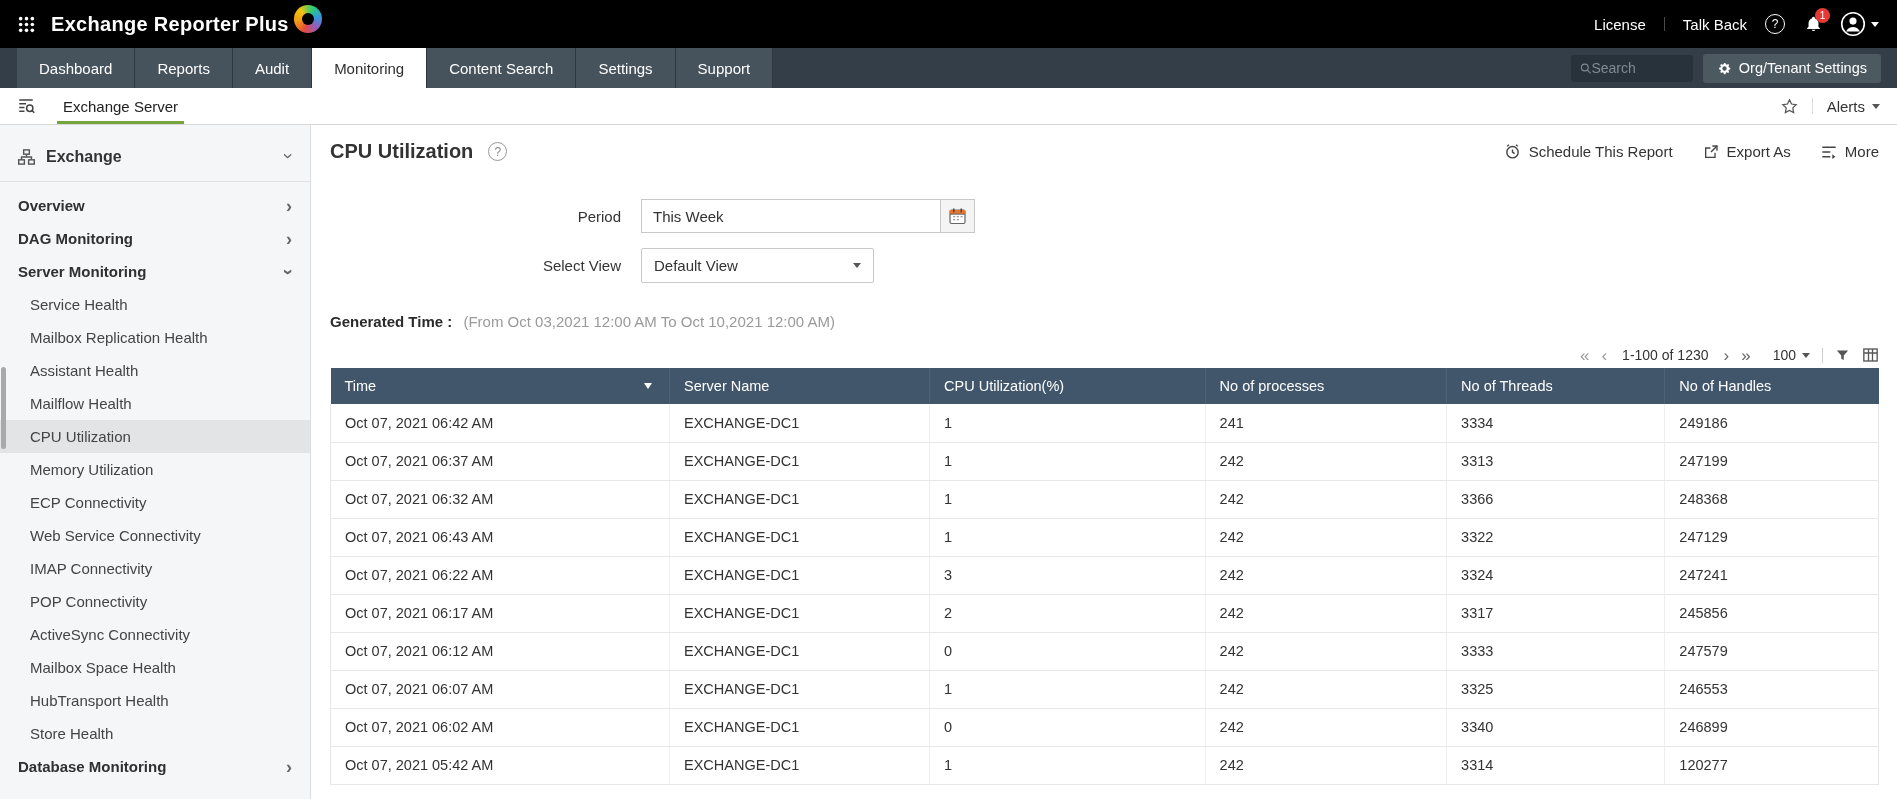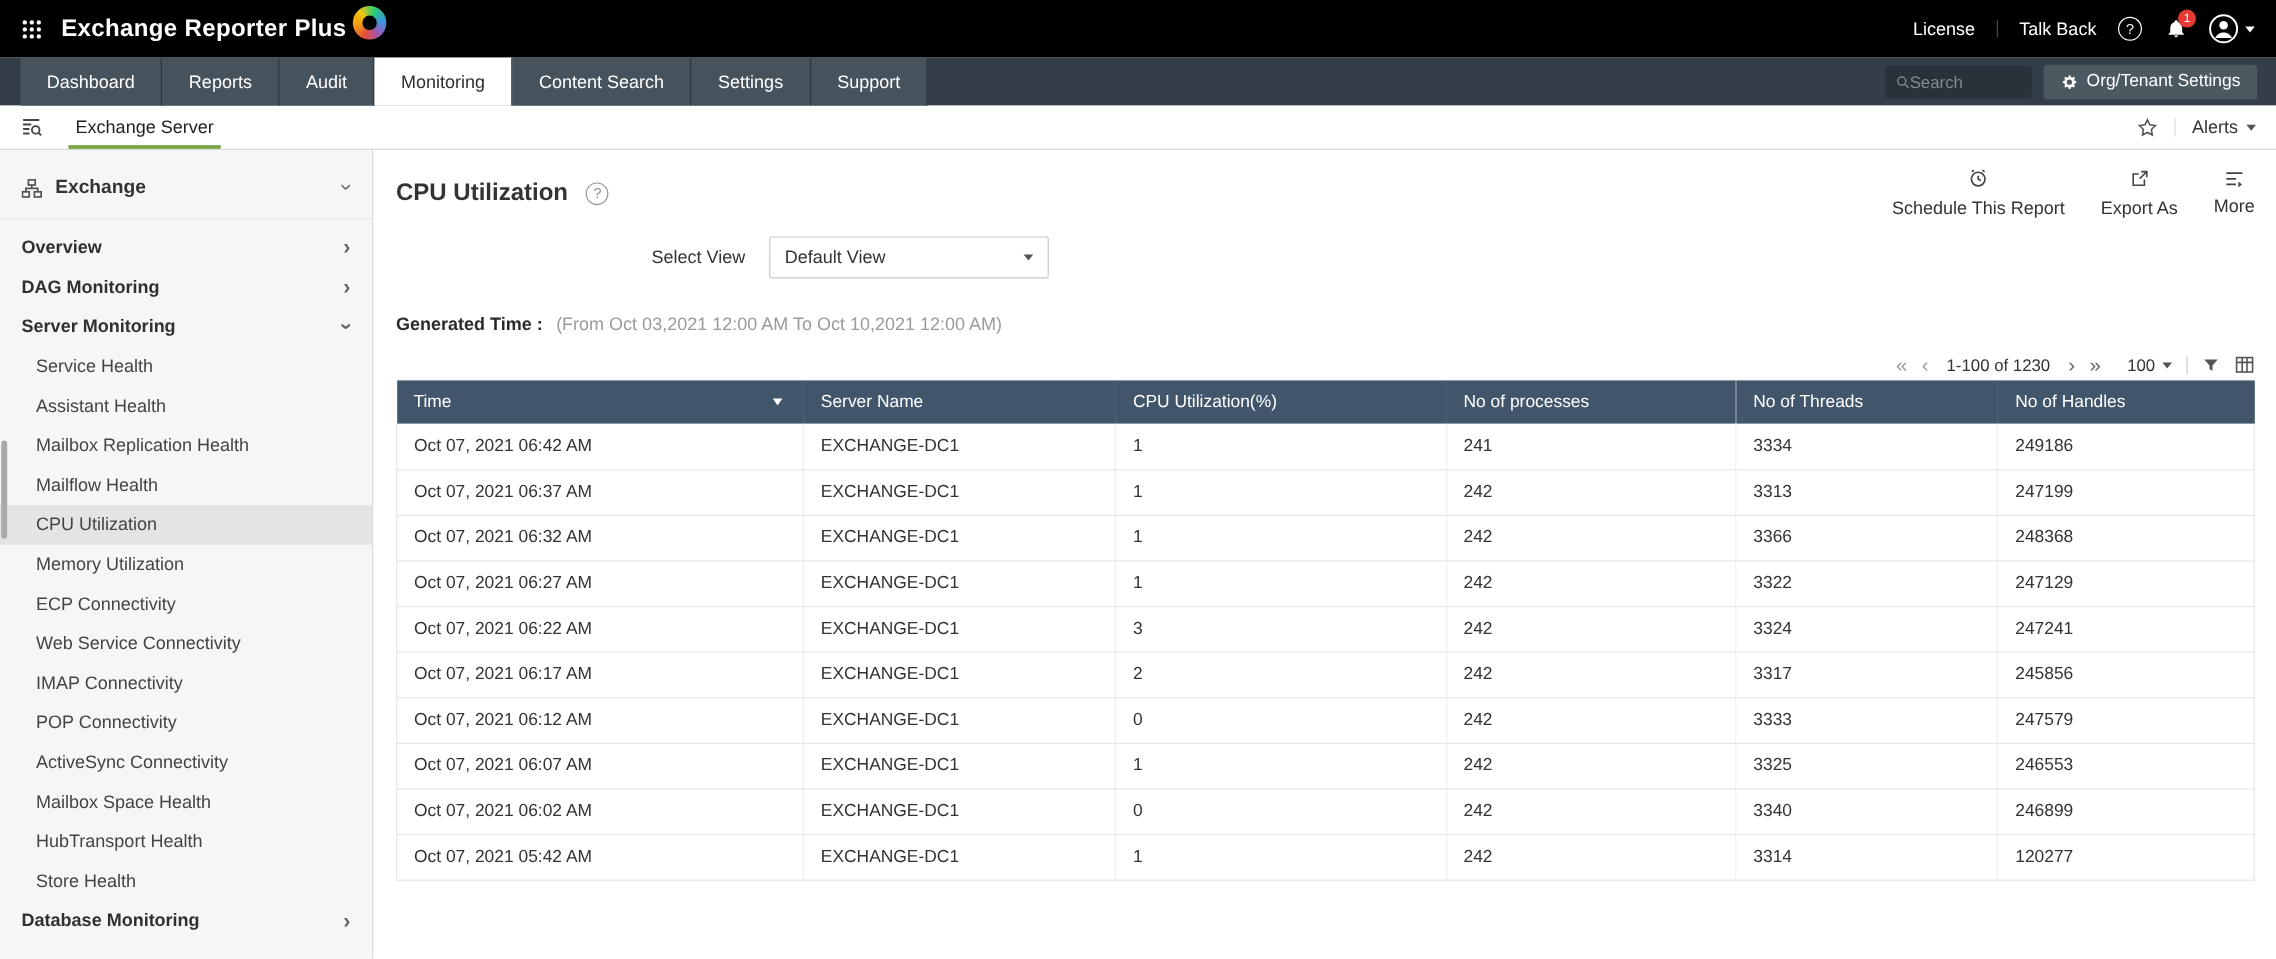--- a/index.html
+++ b/index.html
@@ -81,21 +81,21 @@
   .tree-item.selected{background:#e3e4e6;}
   .side-scroll{position:absolute;left:1px;top:242px;width:5px;height:82px;background:#a9a9a9;border-radius:3px;cursor:pointer;}
 
   
   .main{flex:1;padding:0 18px 0 19px;background:#fff;overflow:hidden;}
   .title-row{margin-top:15px;display:flex;align-items:center;}
   .page-title{font-size:20px;font-weight:700;color:#333;}
   .q-circle{margin-left:15px;width:19px;height:19px;border:1px solid #9a9a9a;border-radius:50%;color:#888;
     font-size:12px;display:flex;align-items:center;justify-content:center;cursor:pointer;}
   .actions{margin-left:auto;display:flex;align-items:center;gap:30px;}
-  .action{display:flex;align-items:center;gap:8px;font-size:15px;color:#333;cursor:pointer;text-decoration:none;flex-direction:column;}
+  .action{display:flex;align-items:center;gap:8px;font-size:15px;color:#333;cursor:pointer;text-decoration:none;}
   .action .ic{color:#444;}
 
   .filter-row{display:flex;align-items:center;}
   .filter-row.first{margin-top:36px;}
   .filter-row.second{margin-top:15px;}
   .flabel{width:291px;text-align:right;margin-right:20px;font-size:15px;color:#333;}
   .period-wrap{display:flex;align-items:stretch;}
   .period-input{width:300px;height:34px;border:1px solid #c8c8c8;padding:0 11px;font-size:15px;color:#333;font-family:inherit;outline:none;}
   .cal-btn{width:34px;height:34px;border:1px solid #c8c8c8;border-left:none;background:#f4f4f4;
     display:flex;align-items:center;justify-content:center;cursor:pointer;}
@@ -268,26 +268,26 @@
             <span class="ti-label">Server Monitoring</span>
             <span class="chev"></span>
           </li>
 
           <li class="tree-item child">
             <span class="ti-label">Service Health</span>
             <span class="chev"></span>
           </li>
 
           <li class="tree-item child">
+            <span class="ti-label">Mailbox Replication Health</span>
+            <span class="chev"></span>
+          </li>
+
+          <li class="tree-item child">
             <span class="ti-label">Assistant Health</span>
-            <span class="chev"></span>
-          </li>
-
-          <li class="tree-item child">
-            <span class="ti-label">Mailbox Replication Health</span>
             <span class="chev"></span>
           </li>
 
           <li class="tree-item child">
             <span class="ti-label">Mailflow Health</span>
             <span class="chev"></span>
           </li>
 
           <li class="tree-item child selected">
             <span class="ti-label">CPU Utilization</span>
@@ -378,20 +378,35 @@
               <svg width="16" height="14" viewBox="0 0 24 20" fill="none" stroke="currentColor" stroke-width="2.2">
                 <path d="M2 3h20M2 10h12M2 17h12"></path>
                   <path d="M17 13.5l4.5 3.5-4.5 3.5z" fill="currentColor" stroke="none"></path>
               </svg>
             </span>
             <span>More</span>
           </a>
         </div>
       </div>
 
+      <div class="filter-row first">
+        <label class="flabel">Period</label>
+        <div class="period-wrap">
+          <input class="period-input" value="This Week" style="">
+          <button class="cal-btn">
+            <svg width="19" height="18" viewBox="0 0 24 24">
+              <rect x="2" y="4" width="20" height="18" rx="2" fill="#fff" stroke="#666" stroke-width="1.6"></rect>
+              <rect x="2" y="4" width="20" height="5.5" fill="#e8772e"></rect>
+              <path d="M2 9.5h20" stroke="#666" stroke-width="1.4"></path>
+              <path d="M7 2v5M17 2v5" stroke="#444" stroke-width="2"></path>
+              <path d="M6 13h3M11 13h3M16 13h3M6 17h3M11 17h3" stroke="#888" stroke-width="1.6"></path>
+            </svg>
+          </button>
+        </div>
+      </div>
 
       <div class="filter-row second">
         <label class="flabel">Select View</label>
         <div class="select-box">
           <span>Default View</span>
           <span class="sel-caret caret"></span>
         </div>
       </div>
 
       <div class="gen-row">
@@ -489,21 +504,21 @@
             <tr class="grid-row">
               <td>Oct 07, 2021 06:32 AM</td>
               <td>EXCHANGE-DC1</td>
               <td>1</td>
               <td>242</td>
               <td>3366</td>
               <td>248368</td>
             </tr>
 
             <tr class="grid-row">
-              <td>Oct 07, 2021 06:27 AM</td>
+              <td>Oct 07, 2021 06:43 AM</td>
               <td>EXCHANGE-DC1</td>
               <td>1</td>
               <td>242</td>
               <td>3322</td>
               <td>247129</td>
             </tr>
 
             <tr class="grid-row">
               <td>Oct 07, 2021 06:22 AM</td>
               <td>EXCHANGE-DC1</td>

